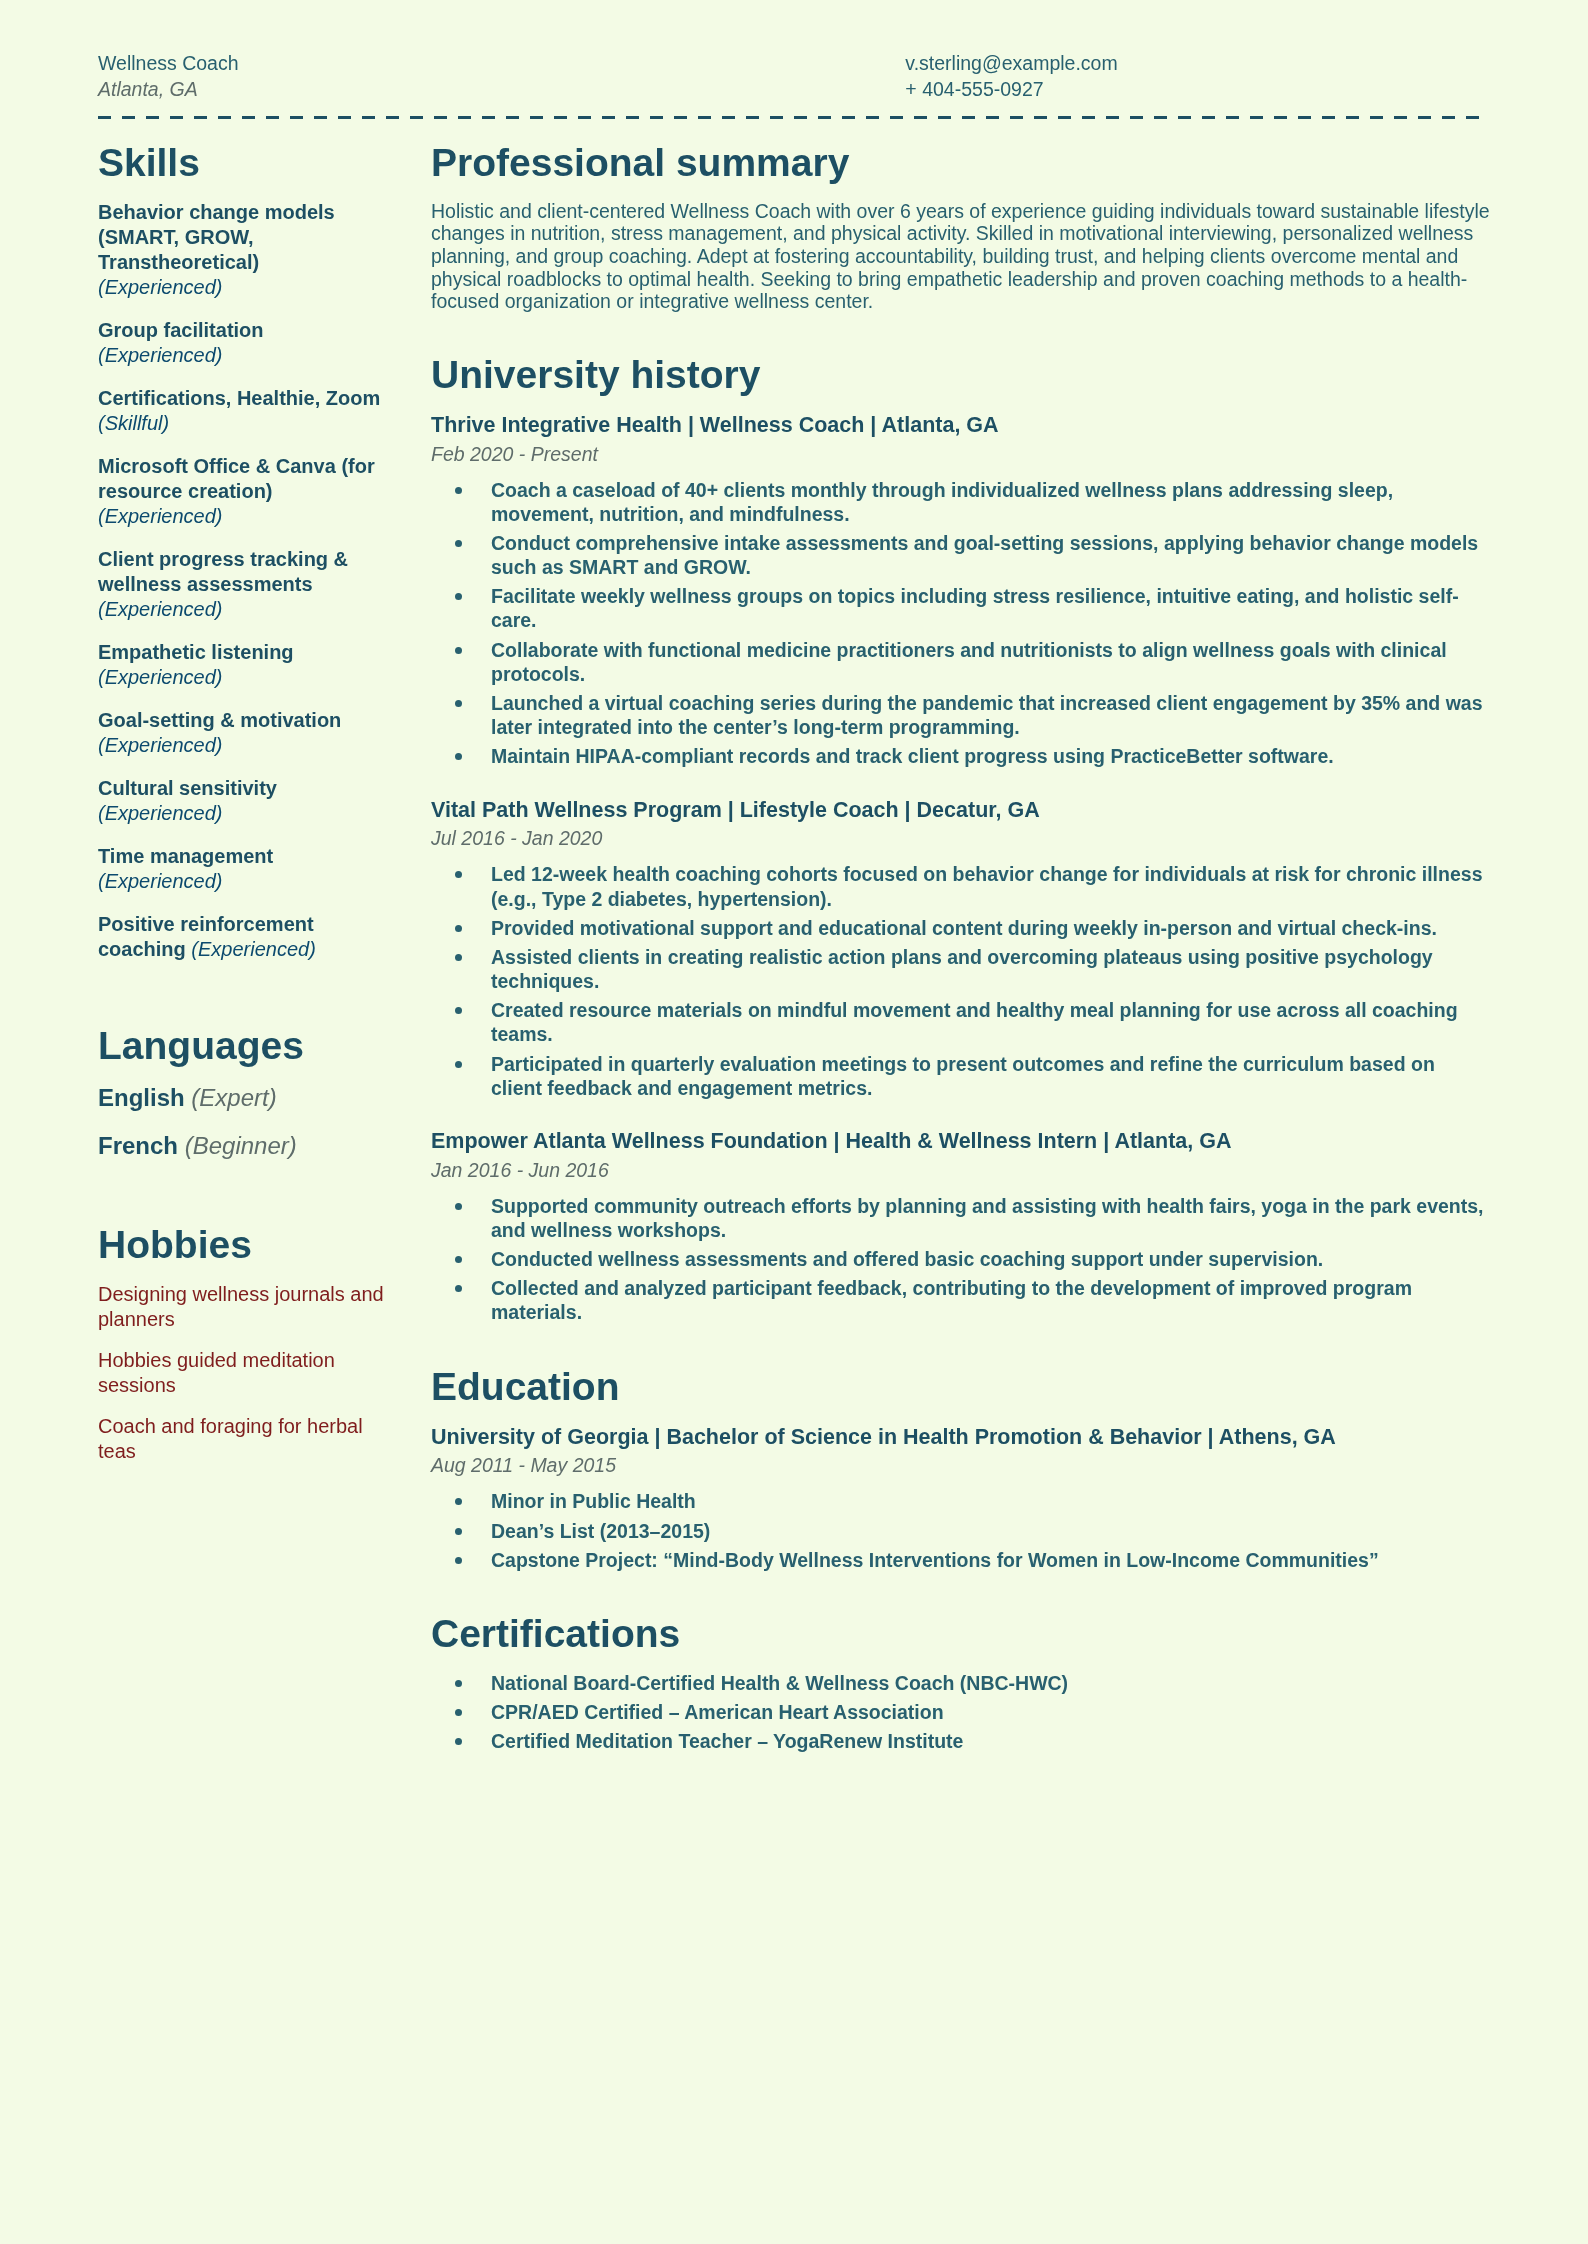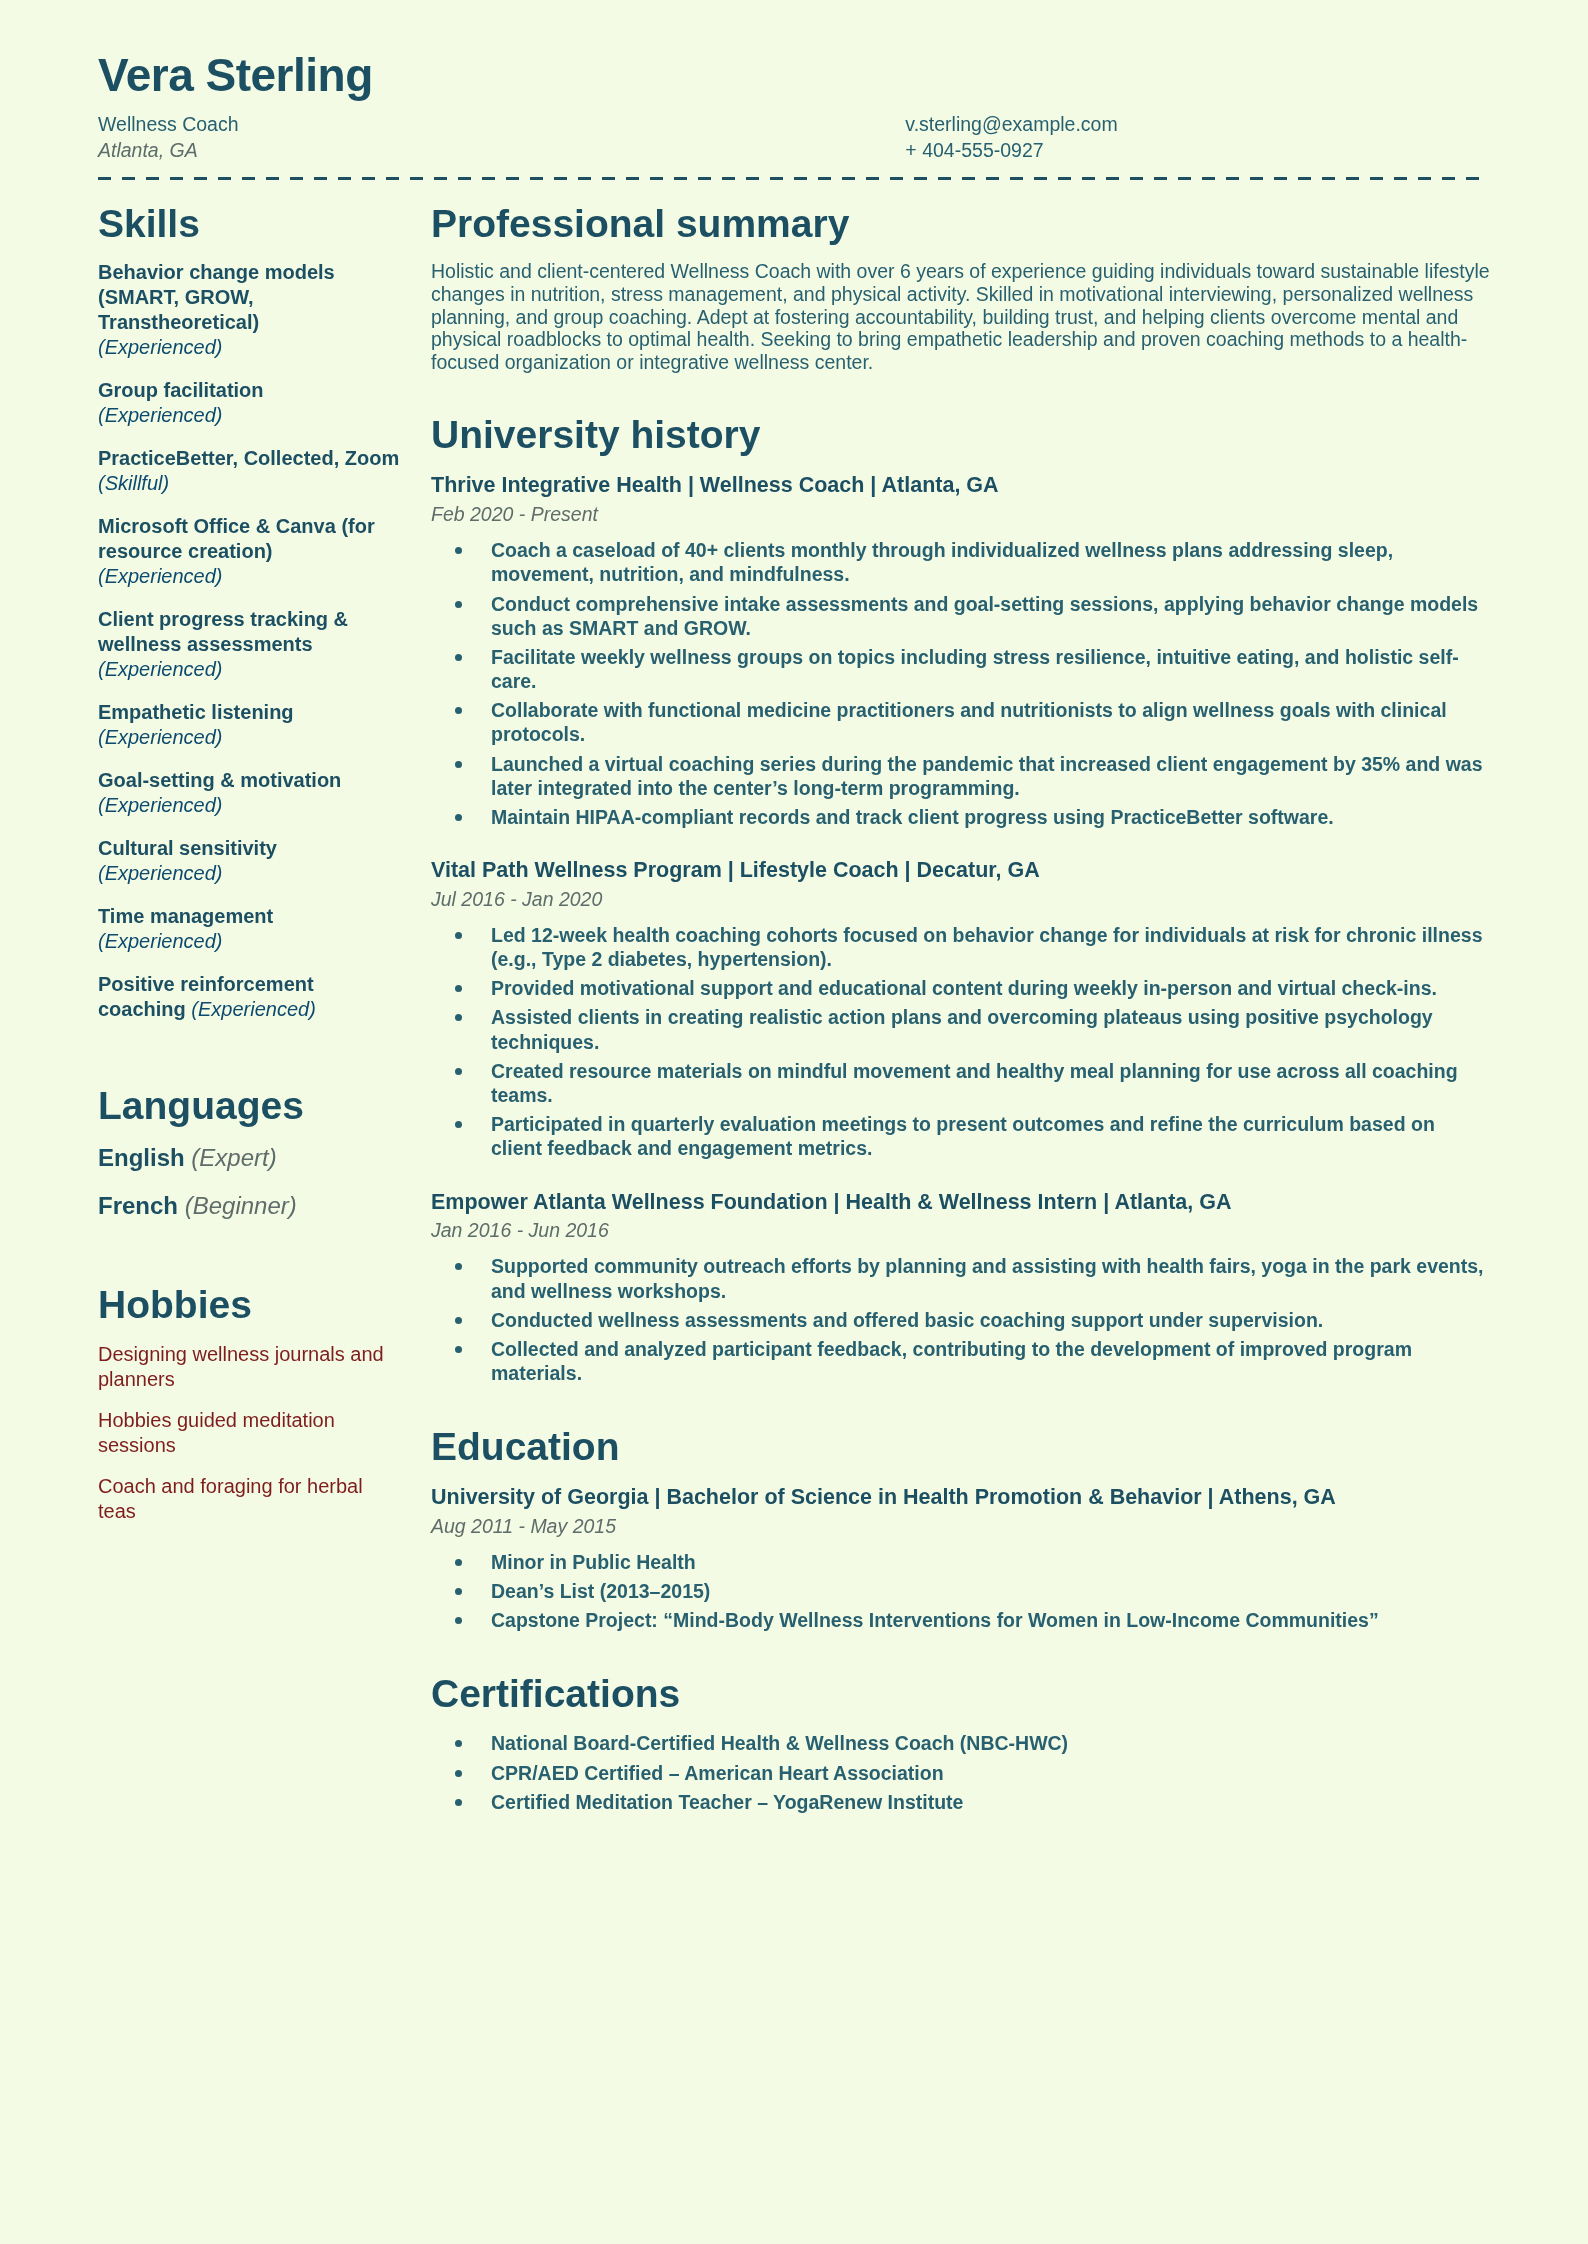--- a/index.html
+++ b/index.html
@@ -131,21 +131,20 @@
     border-radius: 50%;
     background: #28606f;
   }
 </style>
 </head>
 <body>
 
 <div class="page">
 
   <div>
-    <div class="name">Vera Sterling</div>
     <div class="contact-grid">
       <div>Wellness Coach</div>
       <div>v.sterling@example.com</div>
       <div class="muted-italic">Atlanta, GA</div>
       <div>+ 404-555-0927</div>
     </div>
     <div class="separator"></div>
   </div>
 
   <div class="columns">
@@ -156,21 +155,21 @@
         <div id="skills-list">
             <div class="skill-item">
     <span class="skill-name">Behavior change models (SMART, GROW, Transtheoretical)</span>
     <span class="skill-level">(Experienced)</span>
   </div>
             <div class="skill-item">
     <span class="skill-name">Group facilitation</span>
     <span class="skill-level">(Experienced)</span>
   </div>
             <div class="skill-item inline-level">
-    <span class="skill-name">PracticeBetter, Collected, Zoom</span>
+    <span class="skill-name">Certifications, Healthie, Zoom</span>
     <span class="skill-level">(Skillful)</span>
   </div>
             <div class="skill-item">
     <span class="skill-name">Microsoft Office &amp; Canva (for resource creation)</span>
     <span class="skill-level">(Experienced)</span>
   </div>
             <div class="skill-item">
     <span class="skill-name">Client progress tracking &amp; wellness assessments</span>
     <span class="skill-level">(Experienced)</span>
   </div>

